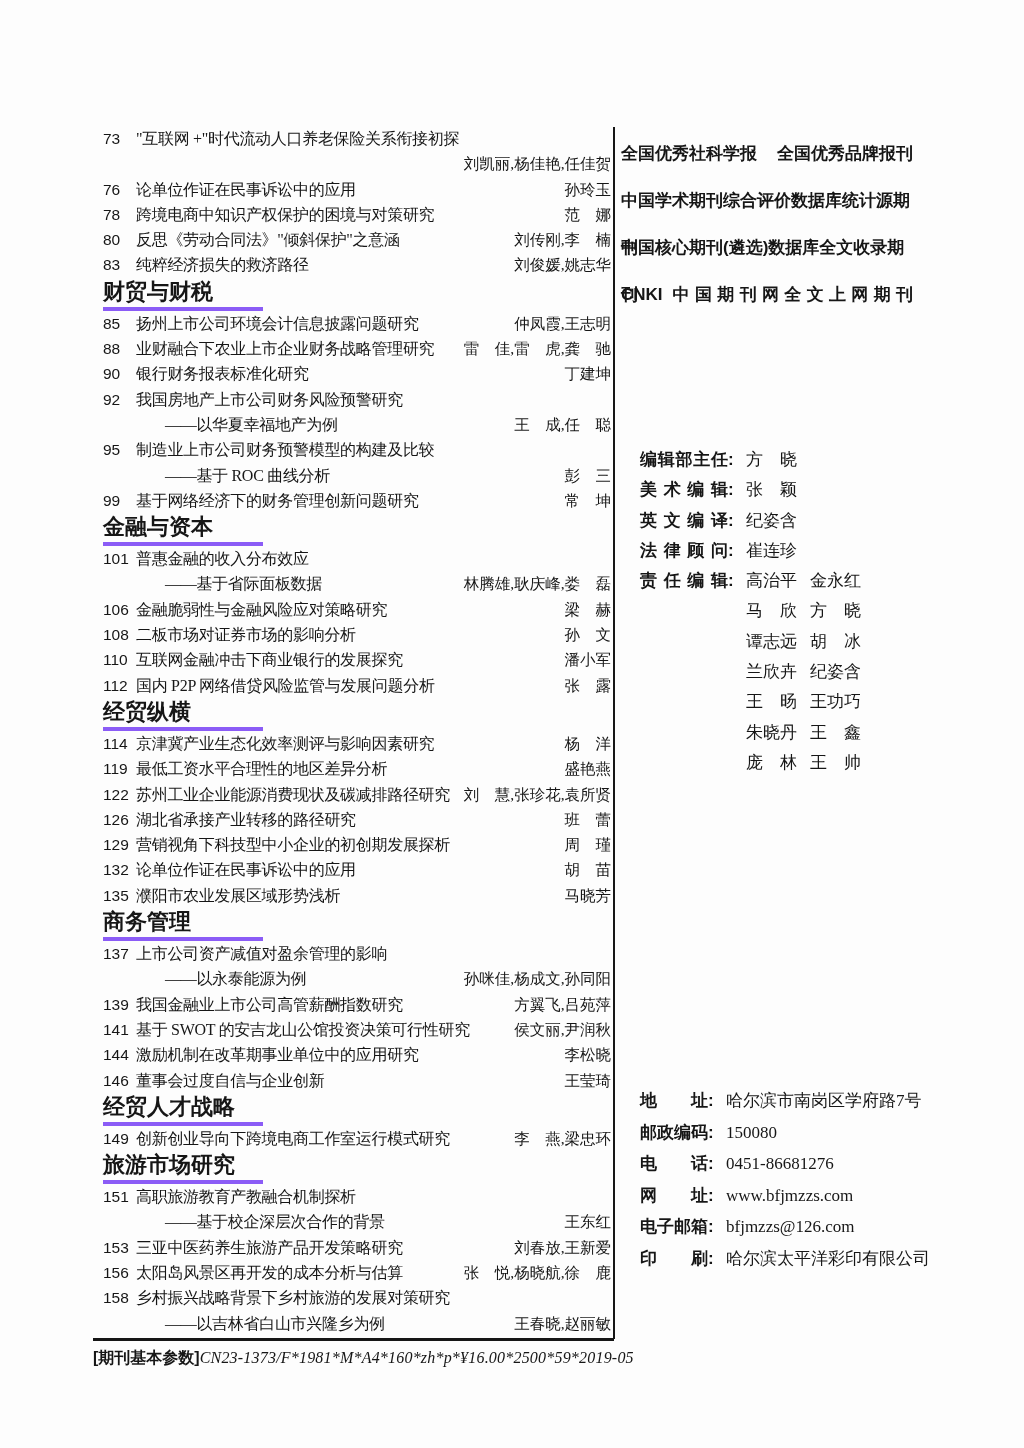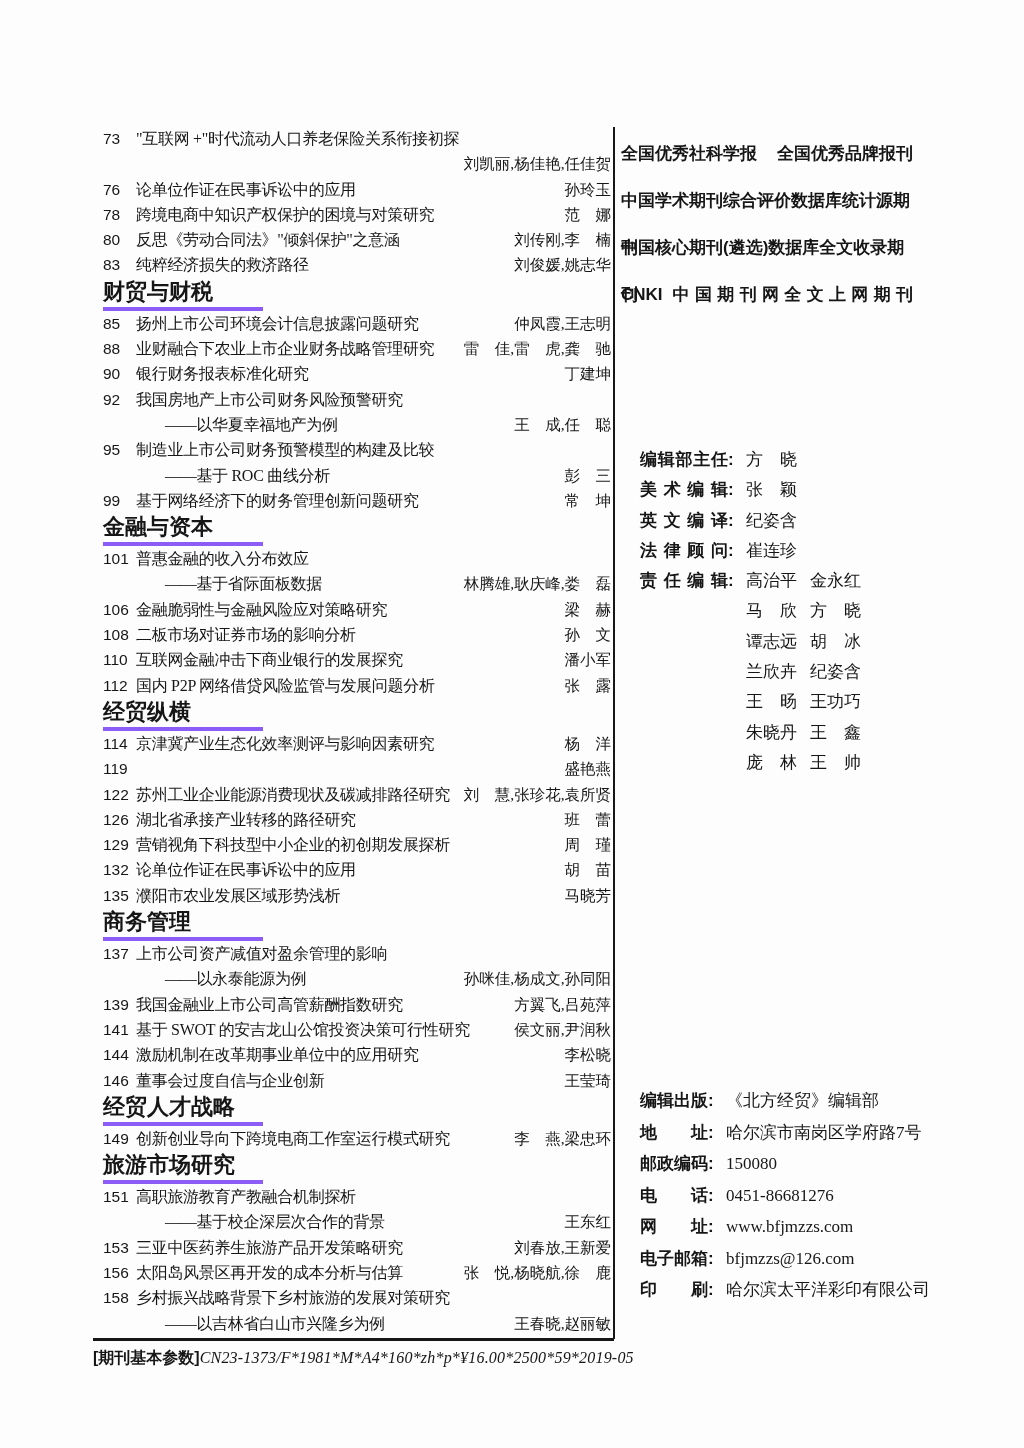--- a/index.html
+++ b/index.html
@@ -158,20 +158,21 @@
         <span class="auth">张　露</span>
       </div>
       <div class="sec"><span class="sec-t">经贸纵横</span></div>
       <div class="trow">
         <span class="num">114</span>
         <span class="ttl">京津冀产业生态化效率测评与影响因素研究</span>
         <span class="auth">杨　洋</span>
       </div>
       <div class="trow">
         <span class="num">119</span>
+        <span class="ttl">最低工资水平合理性的地区差异分析</span>
         <span class="auth">盛艳燕</span>
       </div>
       <div class="trow">
         <span class="num">122</span>
         <span class="ttl">苏州工业企业能源消费现状及碳减排路径研究</span>
         <span class="auth">刘　慧,张珍花,袁所贤</span>
       </div>
       <div class="trow">
         <span class="num">126</span>
         <span class="ttl">湖北省承接产业转移的路径研究</span>
@@ -276,21 +277,20 @@
       <div class="srow"><span class="jlabel slabel">责任编辑</span><span class="colon">:</span><span class="sname">高治平</span><span class="sname">金永红</span></div>
       <div class="srow"><span class="jlabel slabel"></span><span class="colon"></span><span class="sname">马　欣</span><span class="sname">方　晓</span></div>
       <div class="srow"><span class="jlabel slabel"></span><span class="colon"></span><span class="sname">谭志远</span><span class="sname">胡　冰</span></div>
       <div class="srow"><span class="jlabel slabel"></span><span class="colon"></span><span class="sname">兰欣卉</span><span class="sname">纪姿含</span></div>
       <div class="srow"><span class="jlabel slabel"></span><span class="colon"></span><span class="sname">王　旸</span><span class="sname">王功巧</span></div>
       <div class="srow"><span class="jlabel slabel"></span><span class="colon"></span><span class="sname">朱晓丹</span><span class="sname">王　鑫</span></div>
       <div class="srow"><span class="jlabel slabel"></span><span class="colon"></span><span class="sname">庞　林</span><span class="sname">王　帅</span></div>
     </div>
 
   <div class="pub">
-      <div class="prow"><span class="jlabel plabel">编辑出版</span><span class="colon">:</span><span class="pval">《北方经贸》编辑部</span></div>
       <div class="prow"><span class="jlabel plabel">地址</span><span class="colon">:</span><span class="pval">哈尔滨市南岗区学府路7号</span></div>
       <div class="prow"><span class="jlabel plabel">邮政编码</span><span class="colon">:</span><span class="pval">150080</span></div>
       <div class="prow"><span class="jlabel plabel">电话</span><span class="colon">:</span><span class="pval">0451-86681276</span></div>
       <div class="prow"><span class="jlabel plabel">网址</span><span class="colon">:</span><span class="pval">www.bfjmzzs.com</span></div>
       <div class="prow"><span class="jlabel plabel">电子邮箱</span><span class="colon">:</span><span class="pval">bfjmzzs@126.com</span></div>
       <div class="prow"><span class="jlabel plabel">印刷</span><span class="colon">:</span><span class="pval">哈尔滨太平洋彩印有限公司</span></div>
     </div>
 
   <div class="footer-rule"></div>
 

